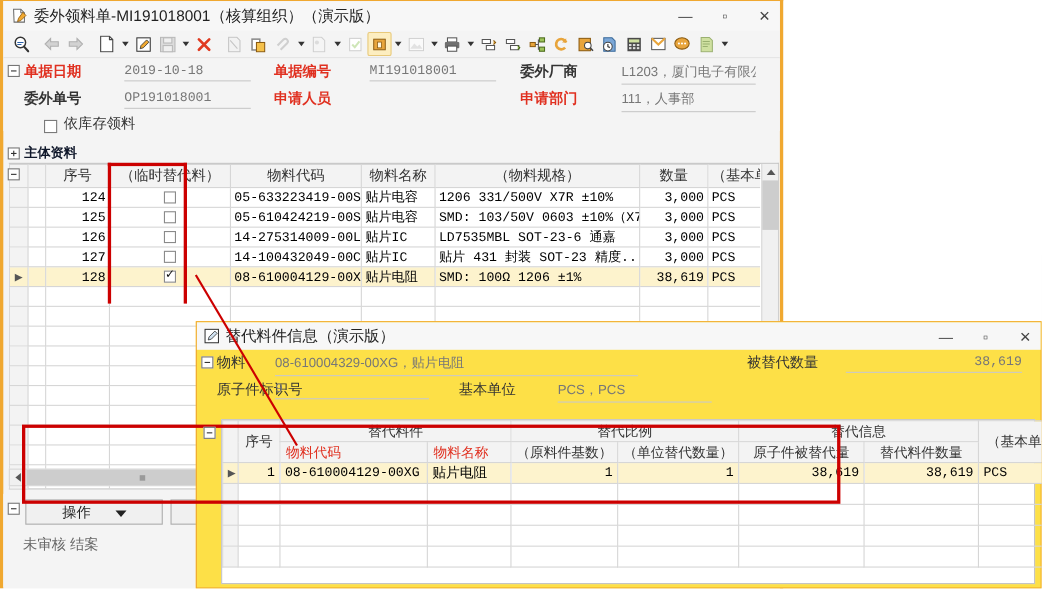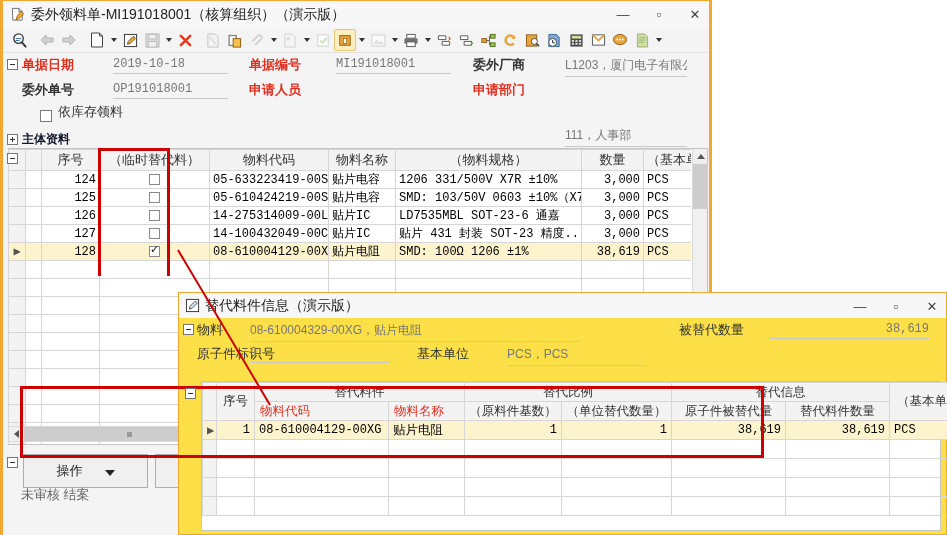--- a/index.html
+++ b/index.html
@@ -149,21 +149,21 @@
   .hsb .la { left:0;}
   .hsb .la:after { content:""; border-top:4px solid transparent;border-bottom:4px solid transparent;border-right:5px solid #555;}
   .hsb .ra { right:0;}
   .hsb .ra:after { content:""; border-top:4px solid transparent;border-bottom:4px solid transparent;border-left:5px solid #555;}
   .hsb .thumb { position:absolute; left:15px; top:0; width:185px; height:14px; background:#cdcdcd;}
   .hsb .grip { position:absolute; left:103px; top:5px; width:5px;height:5px;background:#9a9a9a;}
 
   
   .btmbar { position:absolute; left:0; top:448px; width:712px; height:85px; background:#f4f4f4; }
   .btn {
-    position:absolute; height:34px; background:#f0f0f0; border:1px solid #adadad;
+    position:absolute; height:23px; background:#f0f0f0; border:1px solid #adadad;
     font-size:13px; color:#222; display:flex; align-items:center; justify-content:center;
     gap:22px;
   }
   .btn .cv:after { content:""; border-left:5px solid transparent;border-right:5px solid transparent;border-top:6px solid #222; display:inline-block;}
   .status { position:absolute; font-size:13px; color:#666; }
 
   
   .dlg {
     position:absolute; left:178px; top:292px; width:769px; height:243px;
     background:#fde047;
@@ -406,21 +406,21 @@
       <span class="val" style="left:110px;top:4px;width:115px;">2019-10-18</span>
       <span class="fld lbl-req" style="left:246px;top:3px;">单据编号</span>
       <span class="val" style="left:333px;top:4px;width:115px;">MI191018001</span>
       <span class="fld lbl-norm" style="left:470px;top:3px;">委外厂商</span>
       <span class="val valcjk" style="left:562px;top:4px;width:122px;">L1203，厦门电子有限公</span>
 
       <span class="fld lbl-norm" style="left:19px;top:28px;">委外单号</span>
       <span class="val" style="left:110px;top:29px;width:115px;">OP191018001</span>
       <span class="fld lbl-req" style="left:246px;top:28px;">申请人员</span>
       <span class="fld lbl-req" style="left:470px;top:28px;">申请部门</span>
-      <span class="val valcjk" style="left:562px;top:29px;width:122px;margin-top:45px;">111，人事部</span>
+      <span class="val valcjk" style="left:562px;top:29px;width:122px;">111，人事部</span>
 
       <span style="position:absolute;left:37px;top:53px;"><span class="chk"></span></span>
       <span class="fld lbl-norm" style="left:55px;top:50px;font-weight:normal;color:#333;">依库存领料</span>
     </div>
 
     <span class="expander plus" style="position:absolute;left:4px;top:133px;"></span>
     <span class="section-band" style="left:19px;top:130px;">主体资料</span>
 
     <span class="expander" style="position:absolute;left:4px;top:152px;z-index:5;"></span>
 

